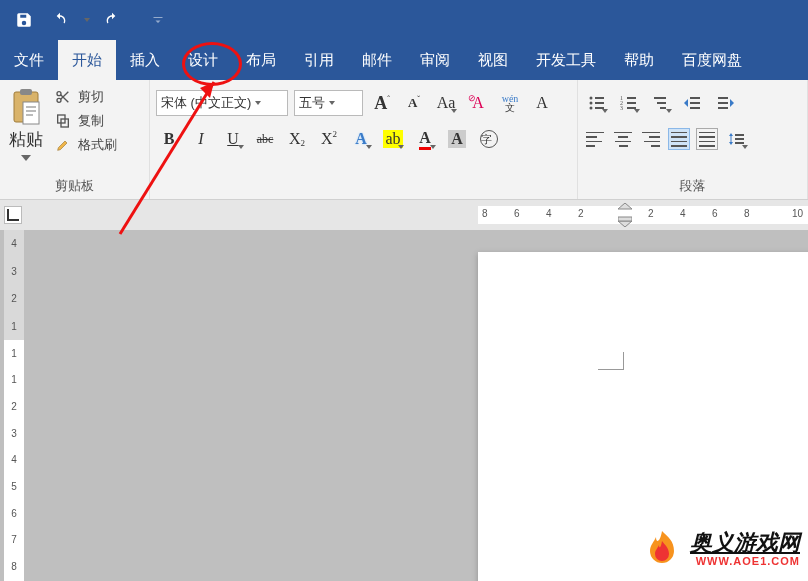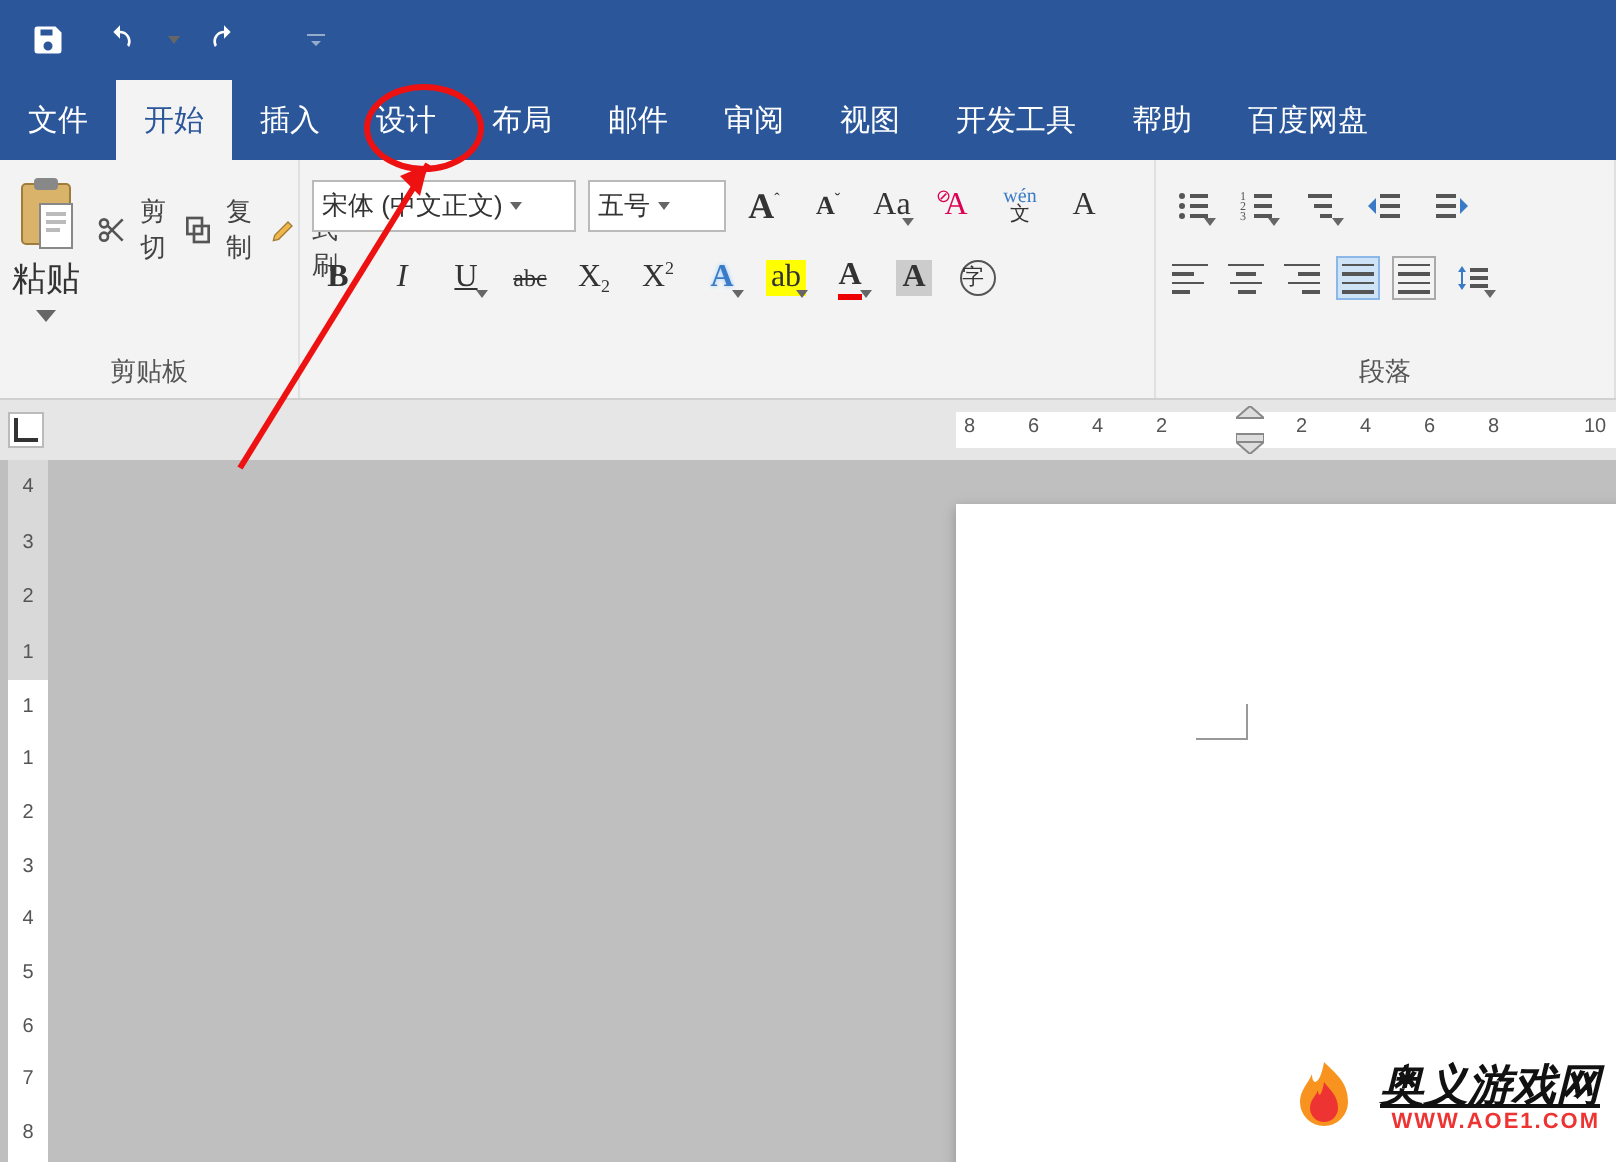--- a/index.html
+++ b/index.html
@@ -64,21 +64,21 @@
     height: 22px;
     position: relative;
   }
   
   .clip-big {
     width: 40px;
     display:flex; flex-direction:column; align-items:center; gap:2px;
     margin-top:4px;
   }
   .clip-big .ic { width:34px; height:38px; }
-  .clip-small { display:flex; flex-direction:row; gap:6px; margin-left:8px; margin-top:4px;}
+  .clip-small { display:flex; flex-direction:column; gap:6px; margin-left:8px; margin-top:4px;}
   .clip-small .row { display:flex; align-items:center; gap:6px; font-size:13px; color:#444; cursor:pointer;}
   .clip-small .row .ic { width:18px; height:18px; display:flex;align-items:center;justify-content:center;}
   .paste-label { font-size:17px; color:#333; text-align:center; }
   .paste-dd { width:10px; height:6px; margin:2px auto 0; }
   
   .font-group .row1 { display:flex; gap:6px; align-items:center; margin-top:6px;}
   .font-group .row2 { display:flex; gap:6px; align-items:center; margin-top:10px;}
   .combo { background:#fff; border:1px solid #bababa; height:26px; display:flex; align-items:center; padding:0 4px; font-size:13px; color:#333;}
   .combo .dd { margin-left:4px; }
   .fname { width: 132px; }
@@ -167,20 +167,21 @@
       </svg>
   </div>
 </div>
 
 <div class="tabbar">
   <div class="tab">文件</div>
   <div class="tab active">开始</div>
   <div class="tab">插入</div>
   <div class="tab">设计</div>
   <div class="tab">布局</div>
+  <div class="tab">引用</div>
   <div class="tab">邮件</div>
   <div class="tab">审阅</div>
   <div class="tab">视图</div>
   <div class="tab">开发工具</div>
   <div class="tab">帮助</div>
   <div class="tab">百度网盘</div>
   <div class="tab tell">
     <svg width="18" height="18" viewBox="0 0 24 24">
         <path d="M9 21h6v-1H9v1zm3-19a7 7 0 0 0-4 12.7V17a1 1 0 0 0 1 1h6a1 1 0 0 0 1-1v-2.3A7 7 0 0 0 12 2z"></path>
       </svg>

